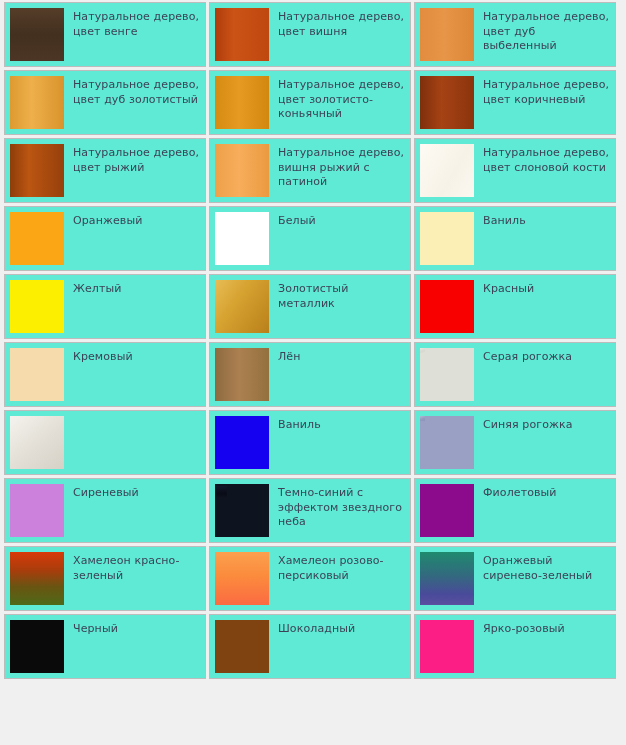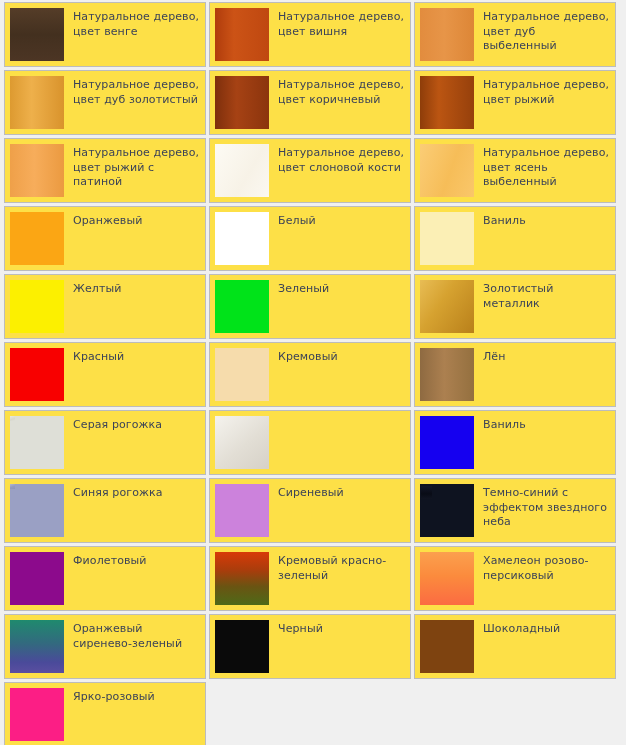--- a/index.html
+++ b/index.html
@@ -13,21 +13,21 @@
     display:grid;
     grid-template-columns:repeat(3,202px);
     column-gap:3px;
     row-gap:3px;
     padding:2px 0 0 4px;
     box-sizing:border-box;
   }
   .card{
     position:relative;
     height:65px;
-    background:#fde047;
+    background:#5eead4;
     border:1px solid #bcbcbc;
     box-sizing:border-box;
     display:flex;
     align-items:flex-start;
     padding:5px 5px 5px 5px;
   }
   .swatch{
     flex:0 0 auto;
     width:54px;height:53px;
     background-color:#ccc;
@@ -107,60 +107,56 @@
     </div>
     <div class="card">
       <div class="swatch grain-soft" style="background-color: rgb(224, 138, 60); background-image: linear-gradient(90deg, rgb(226, 140, 62) 0%, rgb(231, 149, 72) 45%, rgb(221, 134, 54) 100%);"></div>
       <div class="label">Натуральное дерево, цвет дуб выбеленный</div>
     </div>
     <div class="card">
       <div class="swatch grain-v" style="background-color: rgb(226, 160, 56); background-image: linear-gradient(90deg, rgb(221, 154, 48) 0%, rgb(238, 176, 75) 40%, rgb(217, 147, 44) 100%);"></div>
       <div class="label">Натуральное дерево, цвет дуб золотистый</div>
     </div>
     <div class="card">
+      <div class="swatch grain-soft" style="background-color: rgb(221, 143, 20); background-image: linear-gradient(90deg, rgb(213, 138, 18) 0%, rgb(231, 154, 34) 45%, rgb(210, 135, 15) 100%);"></div>
+      <div class="label">Натуральное дерево, цвет золотисто-коньячный</div>
+    </div>
+    <div class="card">
       <div class="swatch grain-plank" style="background-color: rgb(150, 56, 15); background-image: linear-gradient(90deg, rgb(126, 47, 12) 0%, rgb(166, 66, 20) 40%, rgb(139, 52, 13) 100%);"></div>
       <div class="label">Натуральное дерево, цвет коричневый</div>
     </div>
     <div class="card">
       <div class="swatch grain-plank" style="background-color: rgb(168, 73, 12); background-image: linear-gradient(90deg, rgb(142, 61, 9) 0%, rgb(187, 85, 18) 35%, rgb(150, 64, 11) 100%);"></div>
       <div class="label">Натуральное дерево, цвет рыжий</div>
     </div>
     <div class="card">
       <div class="swatch grain-soft" style="background-color: rgb(243, 161, 74); background-image: linear-gradient(90deg, rgb(239, 160, 73) 0%, rgb(247, 173, 91) 45%, rgb(235, 154, 64) 100%);"></div>
-      <div class="label">Натуральное дерево, цвет рыжий с патиной</div>
+      <div class="label">Натуральное дерево, вишня рыжий с патиной</div>
     </div>
     <div class="card">
       <div class="swatch grain-soft" style="background-color: rgb(251, 247, 239); background-image: linear-gradient(120deg, rgb(253, 251, 244) 0%, rgb(247, 242, 231) 60%, rgb(251, 248, 241) 100%);"></div>
       <div class="label">Натуральное дерево, цвет слоновой кости</div>
     </div>
     <div class="card">
-      <div class="swatch grain-soft" style="background-color: rgb(249, 196, 100); background-image: linear-gradient(110deg, rgb(251, 205, 118) 0%, rgb(246, 189, 88) 55%, rgb(250, 199, 106) 100%);"></div>
-      <div class="label">Натуральное дерево, цвет ясень выбеленный</div>
-    </div>
-    <div class="card">
       <div class="swatch" style="background-color: rgb(251, 166, 20);"></div>
       <div class="label">Оранжевый</div>
     </div>
     <div class="card">
       <div class="swatch" style="background-color: rgb(255, 255, 255);"></div>
       <div class="label">Белый</div>
     </div>
     <div class="card">
       <div class="swatch" style="background-color: rgb(251, 239, 181);"></div>
       <div class="label">Ваниль</div>
     </div>
     <div class="card">
       <div class="swatch" style="background-color: rgb(252, 240, 0);"></div>
       <div class="label">Желтый</div>
     </div>
     <div class="card">
-      <div class="swatch" style="background-color: rgb(0, 227, 25);"></div>
-      <div class="label">Зеленый</div>
-    </div>
-    <div class="card">
       <div class="swatch metal" style="background-color: rgb(207, 154, 34); background-image: linear-gradient(125deg, rgb(232, 189, 85) 0%, rgb(214, 162, 48) 40%, rgb(185, 128, 26) 100%);"></div>
       <div class="label">Золотистый металлик</div>
     </div>
     <div class="card">
       <div class="swatch" style="background-color: rgb(248, 0, 0);"></div>
       <div class="label">Красный</div>
     </div>
     <div class="card">
       <div class="swatch" style="background-color: rgb(246, 220, 172);"></div>
       <div class="label">Кремовый</div>
@@ -191,21 +187,21 @@
     <div class="card">
       <div class="swatch stars" style="background-color: rgb(14, 19, 32); background-image: linear-gradient(rgb(18, 23, 40) 0%, rgb(9, 12, 22) 60%, rgb(16, 20, 34) 100%);"></div>
       <div class="label">Темно-синий с эффектом звездного неба</div>
     </div>
     <div class="card">
       <div class="swatch" style="background-color: rgb(140, 10, 140);"></div>
       <div class="label">Фиолетовый</div>
     </div>
     <div class="card">
       <div class="swatch" style="background-color: rgb(154, 58, 20); background-image: linear-gradient(rgb(216, 58, 8) 0%, rgb(168, 61, 12) 35%, rgb(106, 84, 18) 65%, rgb(78, 106, 24) 100%);"></div>
-      <div class="label">Кремовый красно-зеленый</div>
+      <div class="label">Хамелеон красно-зеленый</div>
     </div>
     <div class="card">
       <div class="swatch" style="background-color: rgb(251, 138, 64); background-image: linear-gradient(rgb(251, 160, 78) 0%, rgb(251, 139, 61) 45%, rgb(251, 107, 66) 100%);"></div>
       <div class="label">Хамелеон розово-персиковый</div>
     </div>
     <div class="card">
       <div class="swatch" style="background-color: rgb(63, 111, 120); background-image: linear-gradient(rgb(31, 138, 110) 0%, rgb(51, 105, 127) 45%, rgb(74, 74, 154) 80%, rgb(90, 79, 160) 100%);"></div>
       <div class="label">Оранжевый сиренево-зеленый</div>
     </div>
     <div class="card">

